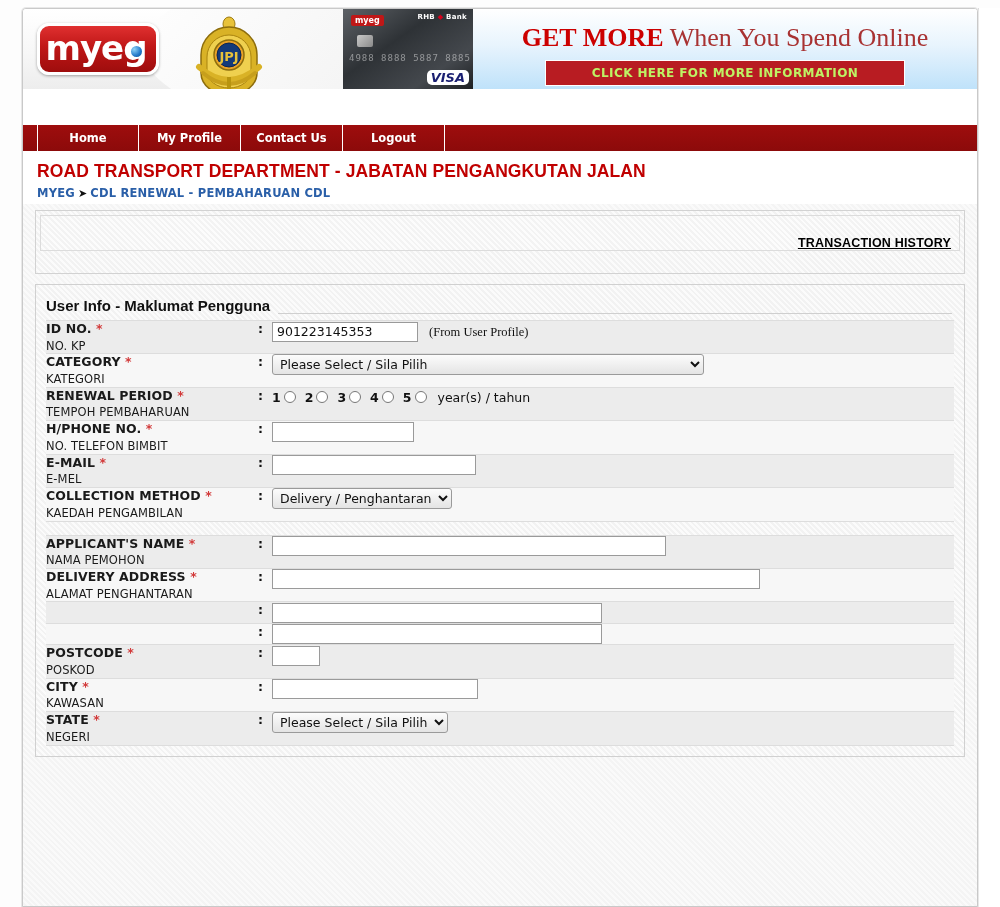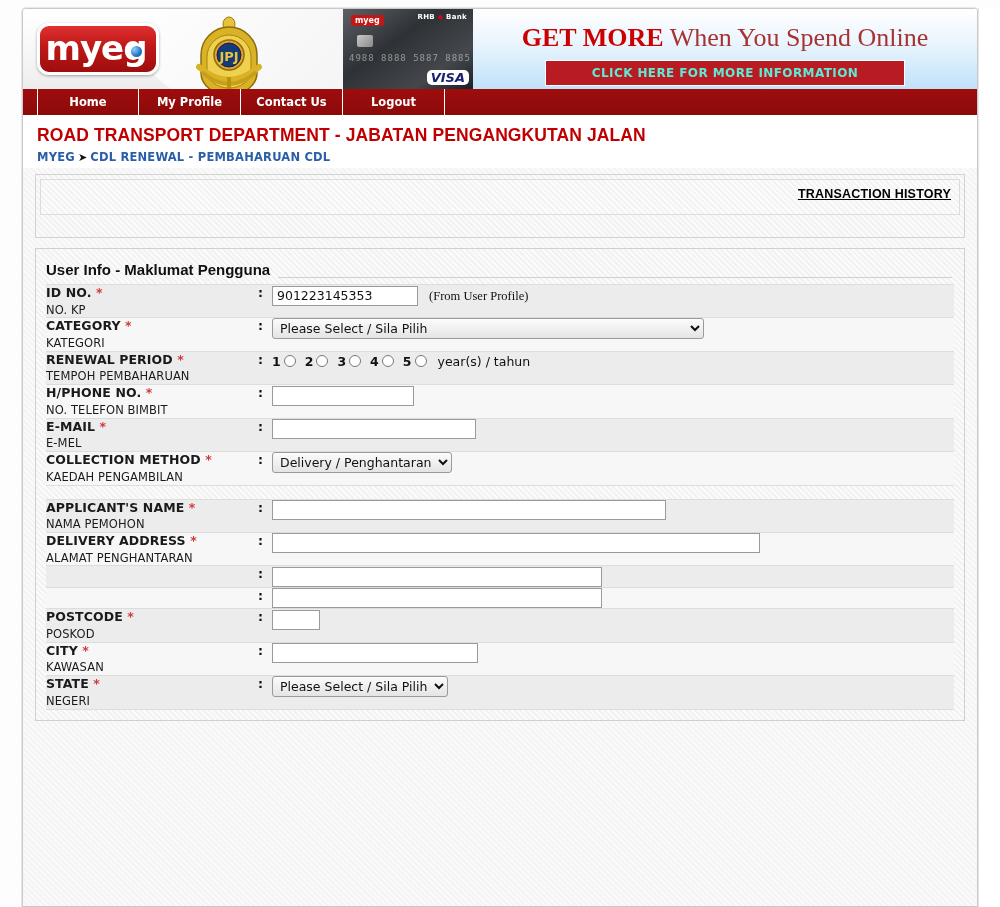--- a/index.html
+++ b/index.html
@@ -125,35 +125,36 @@
     line-height: 1;
     white-space: nowrap;
     font-family: Liberation Serif, serif;
   }
   .promo-line .strong { color: #cc0000; font-weight: bold; }
   .promo-line .light  { color: #a83232; font-weight: normal; }
   .promo-btn {
     display: inline-block;
     margin-top: 9px;
     background: #b81c22;
-    color: #5eead4;
+    color: #bef264;
     font-size: 12px; font-weight: bold;
     letter-spacing: .4px;
     padding: 5px 0;
     width: 360px;
     text-align: center;
     border: 1px solid #ffffff;
   }
   
   .navbar {
     height: 26px;
     background: linear-gradient(to bottom,#9e0d0d 0%, #8c0a0a 100%);
     display: flex;
     align-items: stretch;
     padding-left: 14px;
+    margin-top: 36px;
   }
   .navbar .nav-item {
     color: #ffffff;
     font-size: 11.5px;
     font-weight: bold;
     display: flex; align-items: center; justify-content: center;
     width: 102px;
     border-right: 1px solid #ffffff;
     cursor: pointer;
     font-family: "DejaVu Sans", sans-serif;
@@ -192,21 +193,21 @@
   }
   .panel-inner {
     border: 1px solid #dcdcdc;
     margin: 4px;
     height: 36px;
     position: relative;
     background:
       repeating-linear-gradient(45deg, #f3f3f3 0px, #f3f3f3 2px, #fcfcfc 2px, #fcfcfc 4px);
   }
   .txn-history {
-    position: absolute; right: 8px; top: 7px;
+    position: absolute; right: 8px; top: 20px;
     font-size: 12.5px; font-weight: bold;
     color: #000000;
     text-decoration: underline;
     letter-spacing: .2px;
     cursor: pointer;
     font-family: "Liberation Sans", sans-serif;
     margin-left: 20px;
   }
   .panel-strip { height: 18px; }
 

